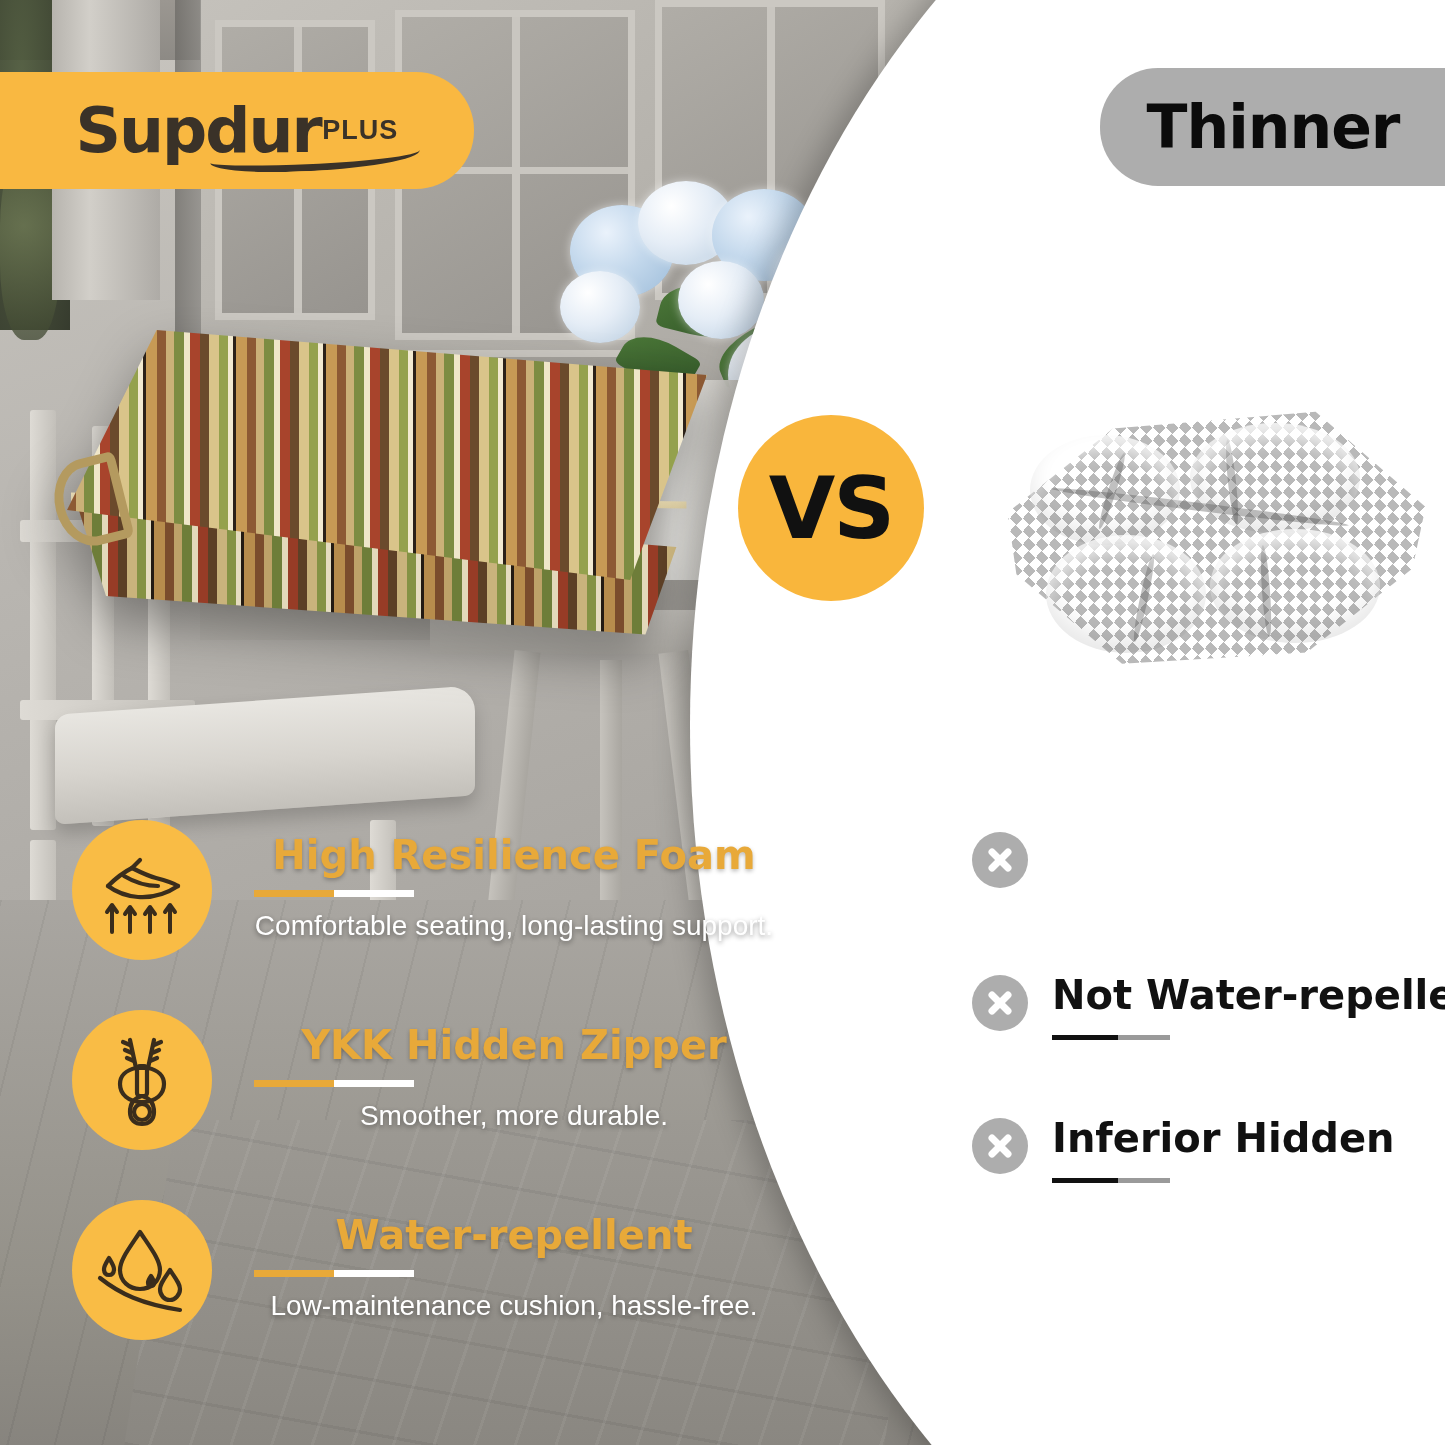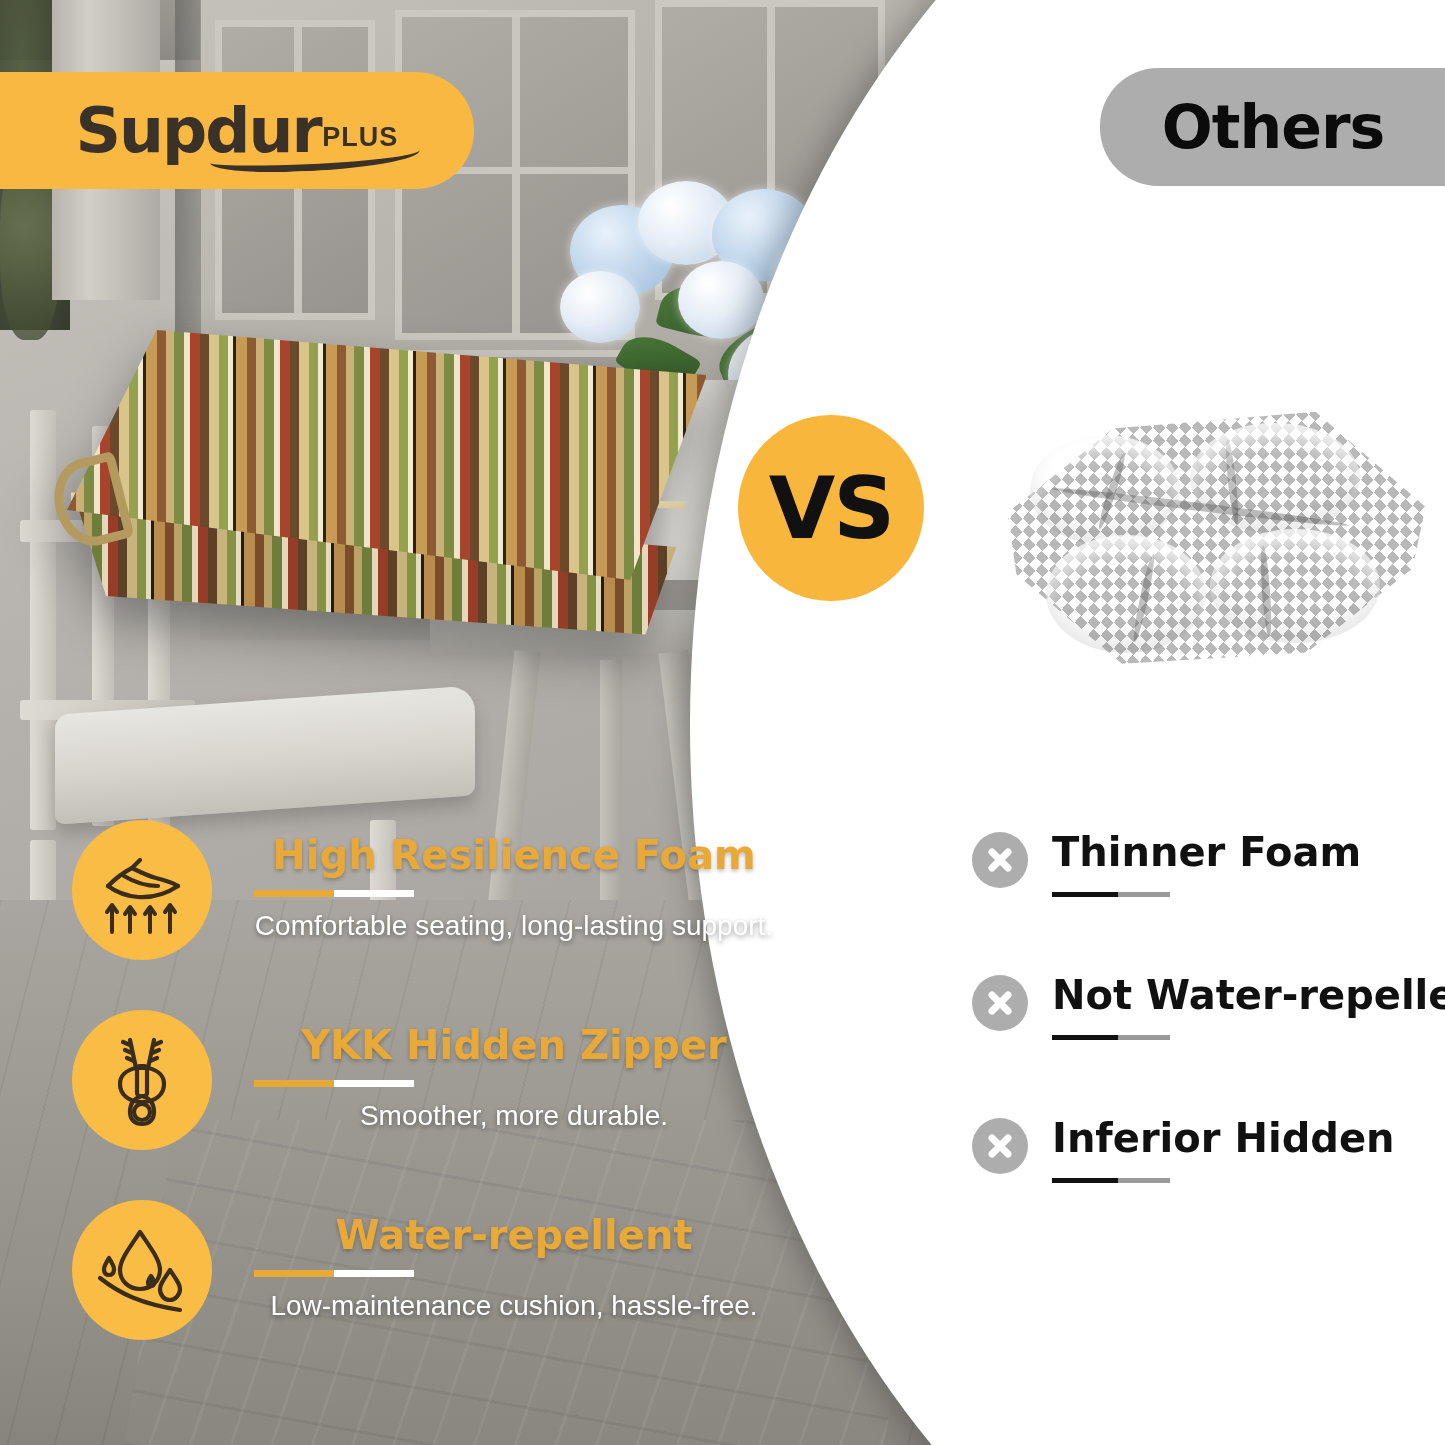--- a/index.html
+++ b/index.html
@@ -271,21 +271,21 @@
     line-height: 1;
     transform: scaleX(1.02);
   }
   .logo-plus {
     font-family: "Liberation Sans", sans-serif;
     font-size: 27px;
     font-weight: bold;
     color: #3a3228;
     letter-spacing: 1px;
     margin-left: 4px;
-    margin-bottom: 9px;
+    margin-bottom: 16px;
   }
   .logo-swoosh {
     position: absolute;
     left: 132px; bottom: -9px;
     width: 210px; height: 22px;
     border-bottom: 7px solid #3a3228;
     border-radius: 0 0 60% 40%;
     transform: rotate(-2deg);
   }
 
@@ -528,21 +528,21 @@
 
   <div class="logo-pill">
     <div class="logo-mark">
       <span class="logo-word">Supdur</span>
       <span class="logo-plus">PLUS</span>
       <span class="logo-swoosh"></span>
     </div>
   </div>
 
   <div class="others-pill">
-    <span class="others-label">Others</span>
+    <span class="others-label">Thinner</span>
   </div>
 
   <div class="vs-badge">
     <span class="vs-text">VS</span>
   </div>
 
   <div class="features">
 
     <div class="feature">
       <div class="f-icon">
@@ -615,24 +615,20 @@
 
   <div class="cons">
 
     <div class="con">
       <div class="con-x">
         <svg width="34" height="34" viewBox="0 0 34 34" stroke="#ffffff" stroke-width="7" stroke-linecap="round">
           <path d="M9 9 L25 25"></path>
             <path d="M25 9 L9 25"></path>
         </svg>
       </div>
-      <div class="con-body">
-        <div class="con-title">Thinner Foam</div>
-        <div class="con-rule"></div>
-      </div>
     </div>
 
     <div class="con">
       <div class="con-x">
         <svg width="34" height="34" viewBox="0 0 34 34" stroke="#ffffff" stroke-width="7" stroke-linecap="round">
           <path d="M9 9 L25 25"></path>
             <path d="M25 9 L9 25"></path>
         </svg>
       </div>
       <div class="con-body">

